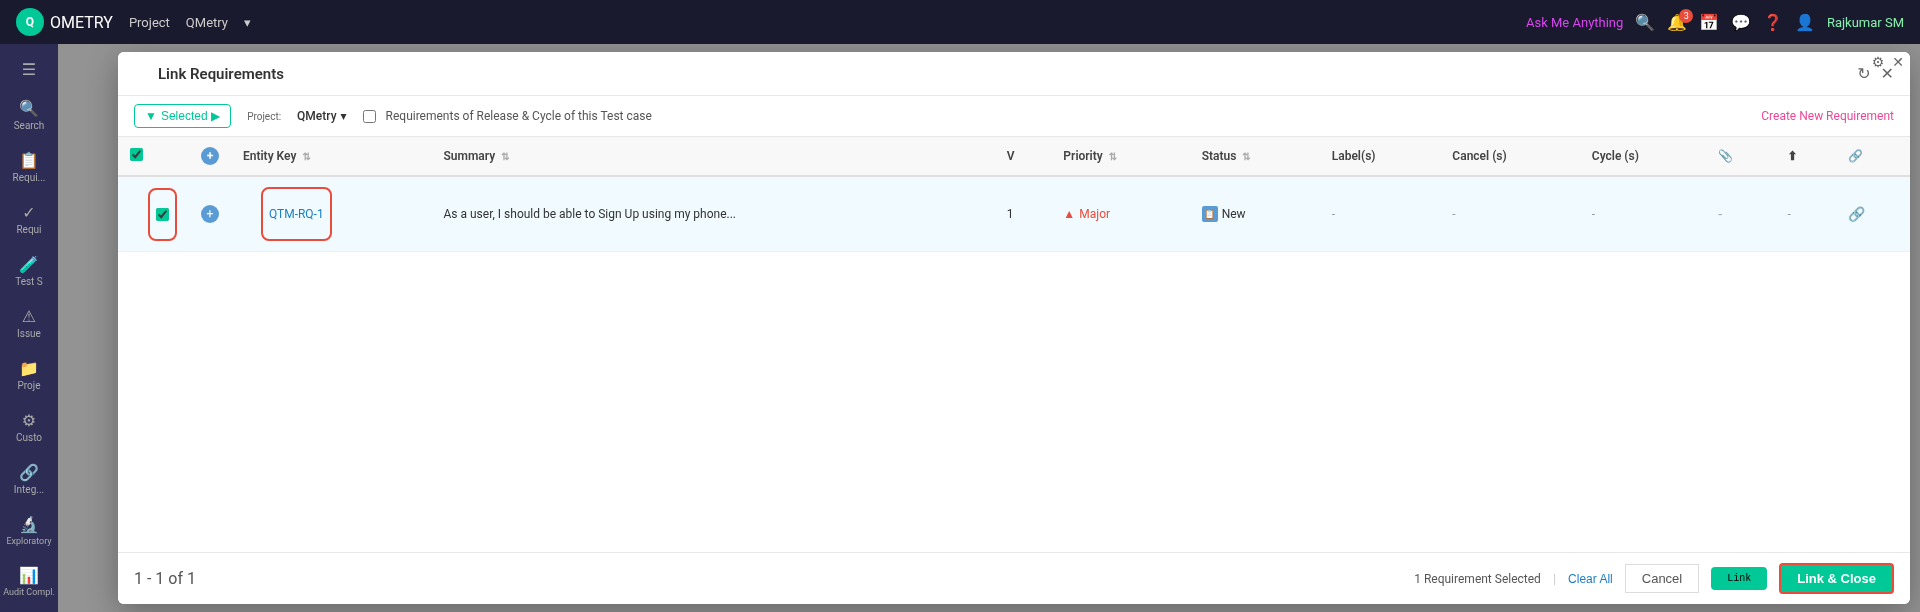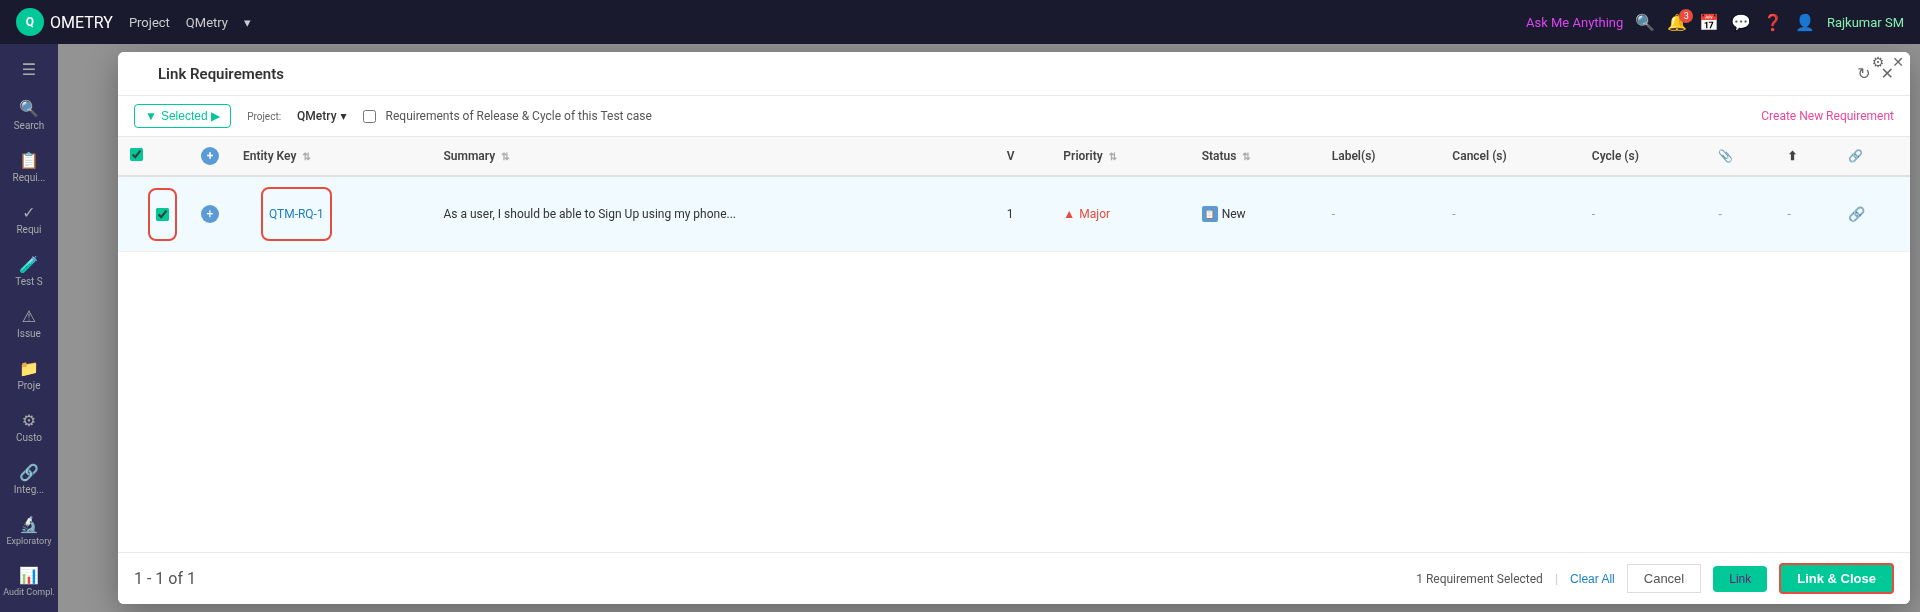--- a/index.html
+++ b/index.html
@@ -324,25 +324,26 @@
       border: 1px solid #ddd;
       color: #555;
       padding: 6px 16px;
       border-radius: 0;
       cursor: pointer;
       font-size: 13px;
     }
     .link-btn {
       background: #00c896;
       border: none;
-      color: #701a75;
+      color: #000000;
       padding: 6px 16px;
       border-radius: 4px;
       cursor: pointer;
-      font-size: 12px;
+      font-size: 10px;
+      font-family: Liberation Mono, monospace;
     }
     .link-close-btn {
       background: #00c896;
       border: 2px solid #e74c3c;
       color: white;
       padding: 6px 16px;
       border-radius: 4px;
       cursor: pointer;
       font-size: 13px;
       font-weight: 600;

